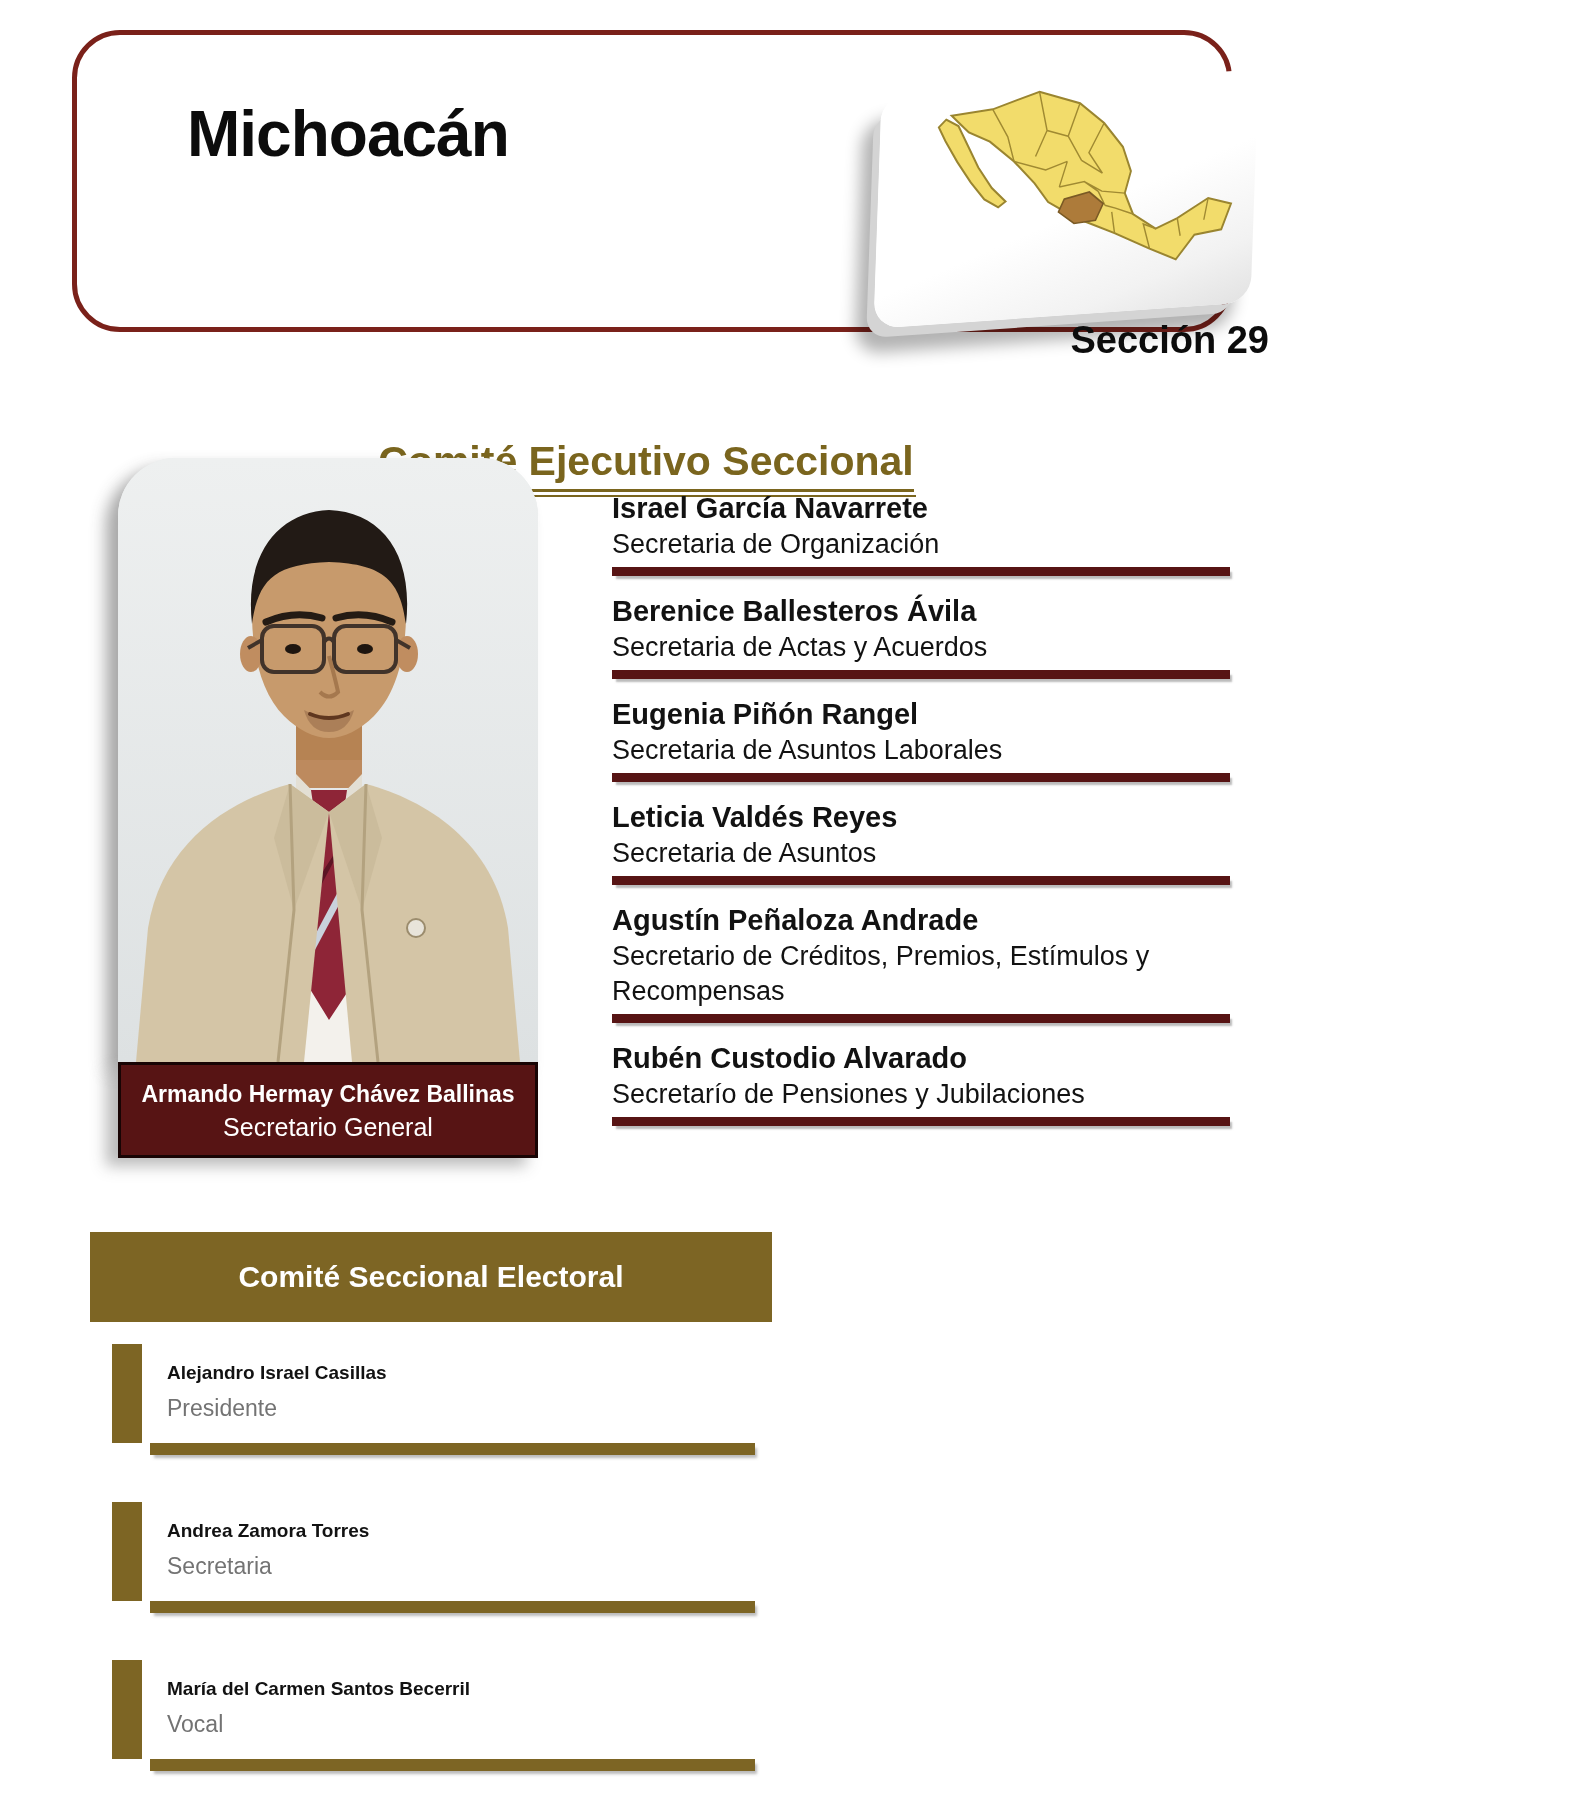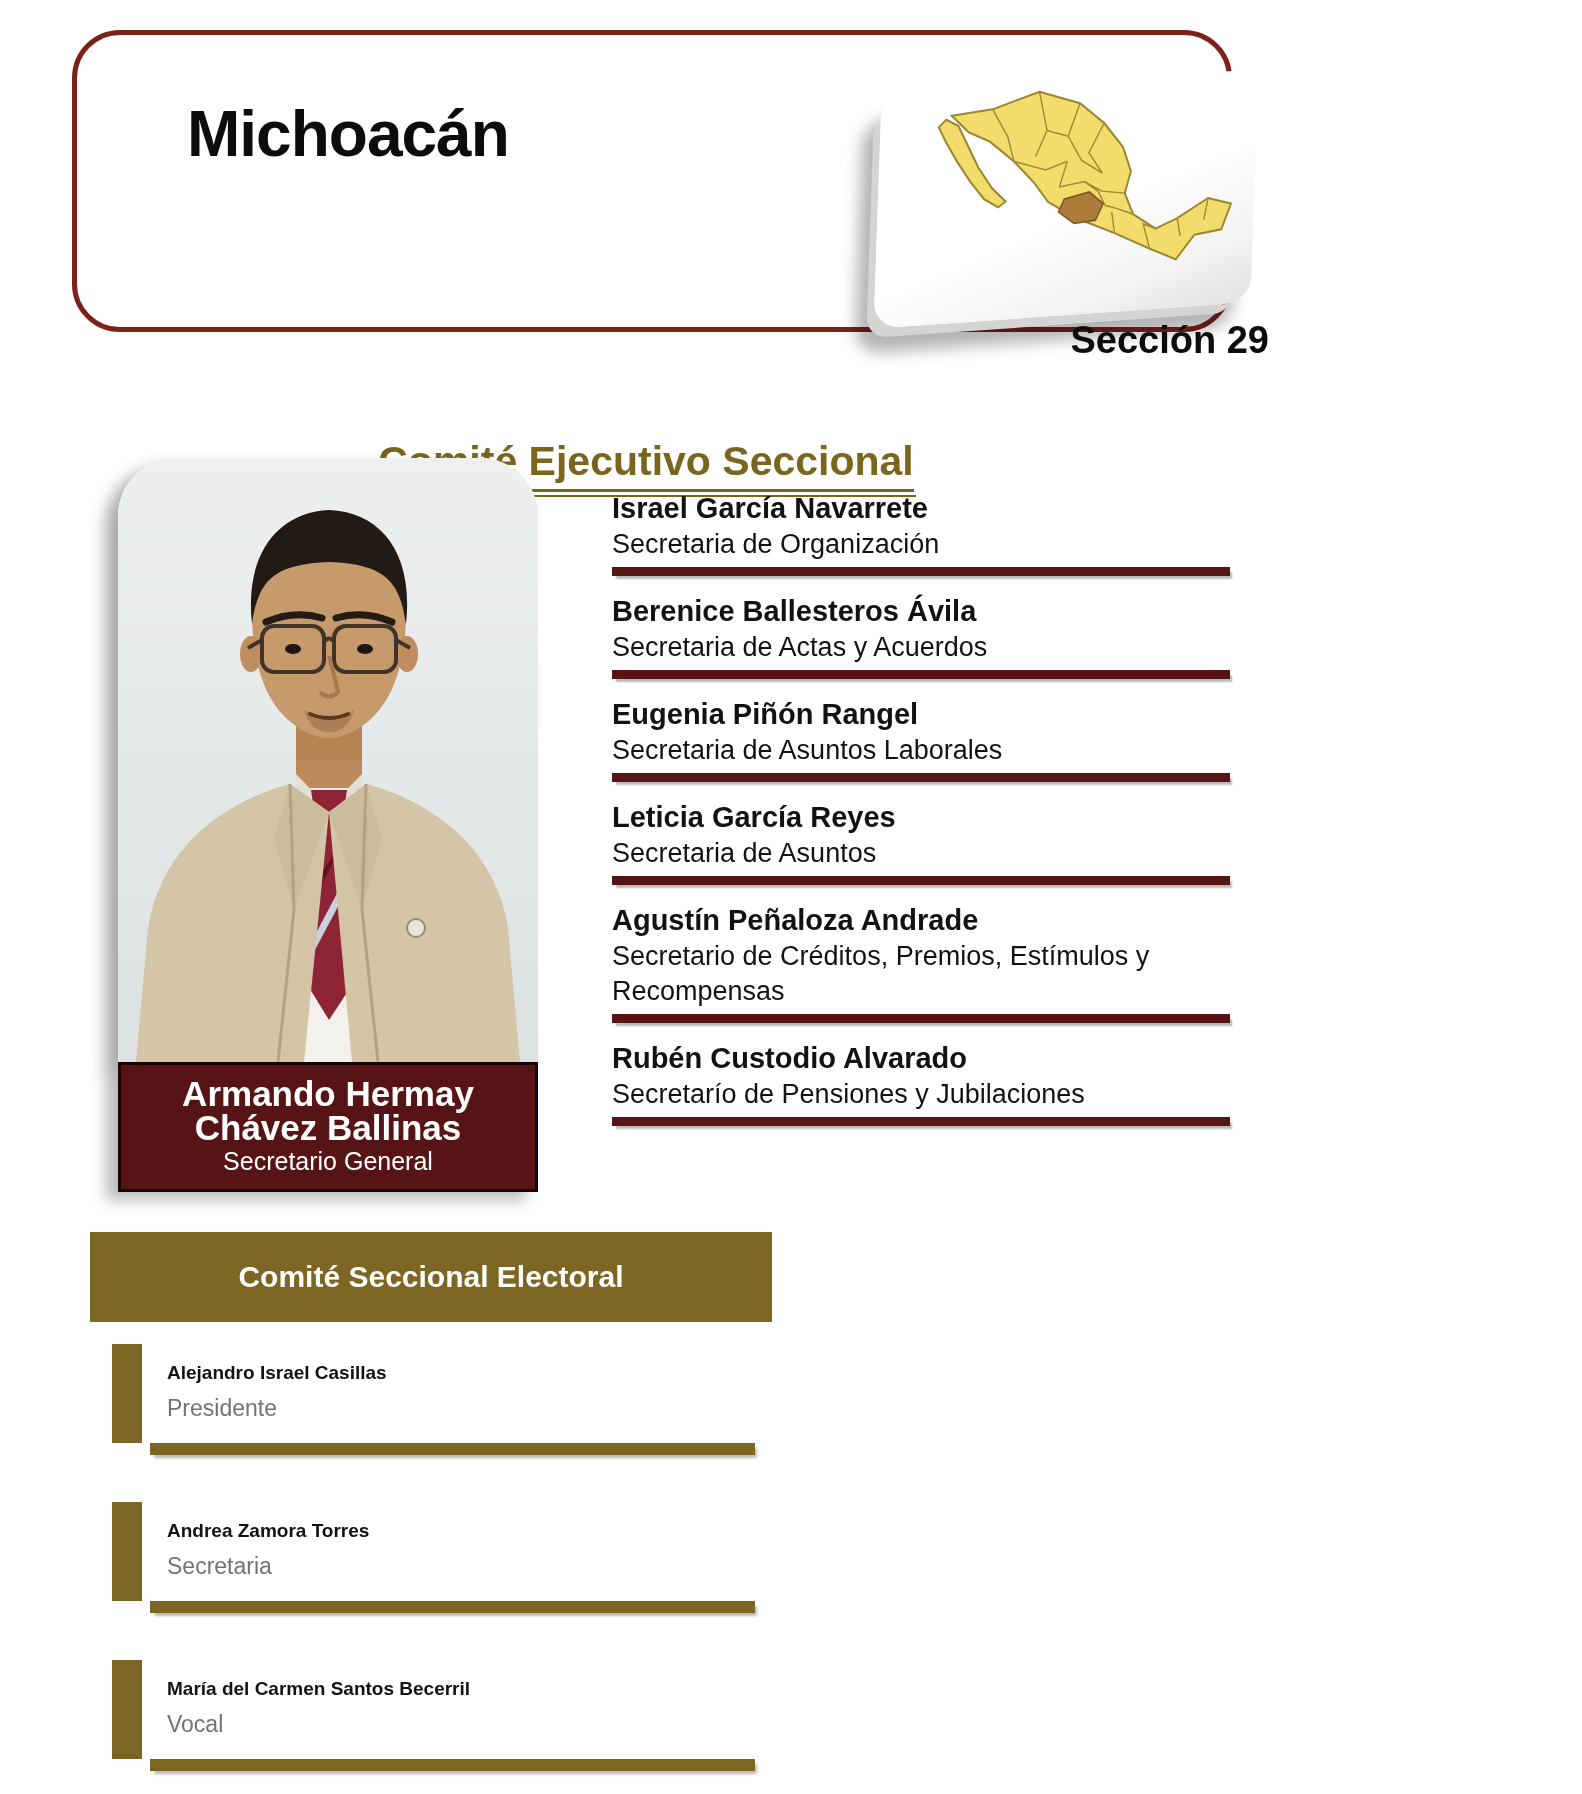--- a/index.html
+++ b/index.html
@@ -46,21 +46,21 @@
   .leader-block { position:absolute; left:118px; top:458px; width:420px; }
   .leader-photo {
     width:420px; height:604px; border-radius:58px 58px 0 0; overflow:hidden; background:#e9ecec;
     box-shadow:-12px 10px 16px rgba(60,60,60,0.45);
   }
   .leader-photo svg { width:100%; height:100%; display:block; }
   .leader-caption {
     background:#571414; border:3px solid #180404; padding:12px 6px 12px; text-align:center; color:#fff;
     box-shadow:-12px 8px 14px rgba(60,60,60,0.35);
   }
-  .leader-name { font-size:35px; font-weight:700; line-height:34px; }
+  .leader-name { font-size:23px; font-weight:700; line-height:34px; }
   .leader-role { font-size:25px; font-weight:400; line-height:32px; }
 
   
   .exec-list { position:absolute; left:612px; top:490px; width:618px; }
   .exec-entry { margin-bottom:17px; }
   .member-name { font-size:29px; font-weight:700; line-height:37px; color:#121212; }
   .member-role { font-size:27px; font-weight:400; line-height:35px; color:#121212; }
   .maroon-rule {
     height:9px; background:#571414; margin-top:5px;
     box-shadow:3px 4px 2px -1px rgba(130,130,130,0.55);
@@ -194,21 +194,21 @@
       <div class="member-name">Berenice Ballesteros Ávila</div>
       <div class="member-role">Secretaria de Actas y Acuerdos</div>
       <div class="maroon-rule"></div>
     </div>
     <div class="exec-entry">
       <div class="member-name">Eugenia Piñón Rangel</div>
       <div class="member-role">Secretaria de Asuntos Laborales</div>
       <div class="maroon-rule"></div>
     </div>
     <div class="exec-entry">
-      <div class="member-name">Leticia García Reyes</div>
+      <div class="member-name">Leticia Valdés Reyes</div>
       <div class="member-role">Secretaria de Asuntos</div>
       <div class="maroon-rule"></div>
     </div>
     <div class="exec-entry">
       <div class="member-name">Agustín Peñaloza Andrade</div>
       <div class="member-role">Secretario de Créditos, Premios, Estímulos y Recompensas</div>
       <div class="maroon-rule"></div>
     </div>
     <div class="exec-entry">
       <div class="member-name">Rubén Custodio Alvarado</div>

